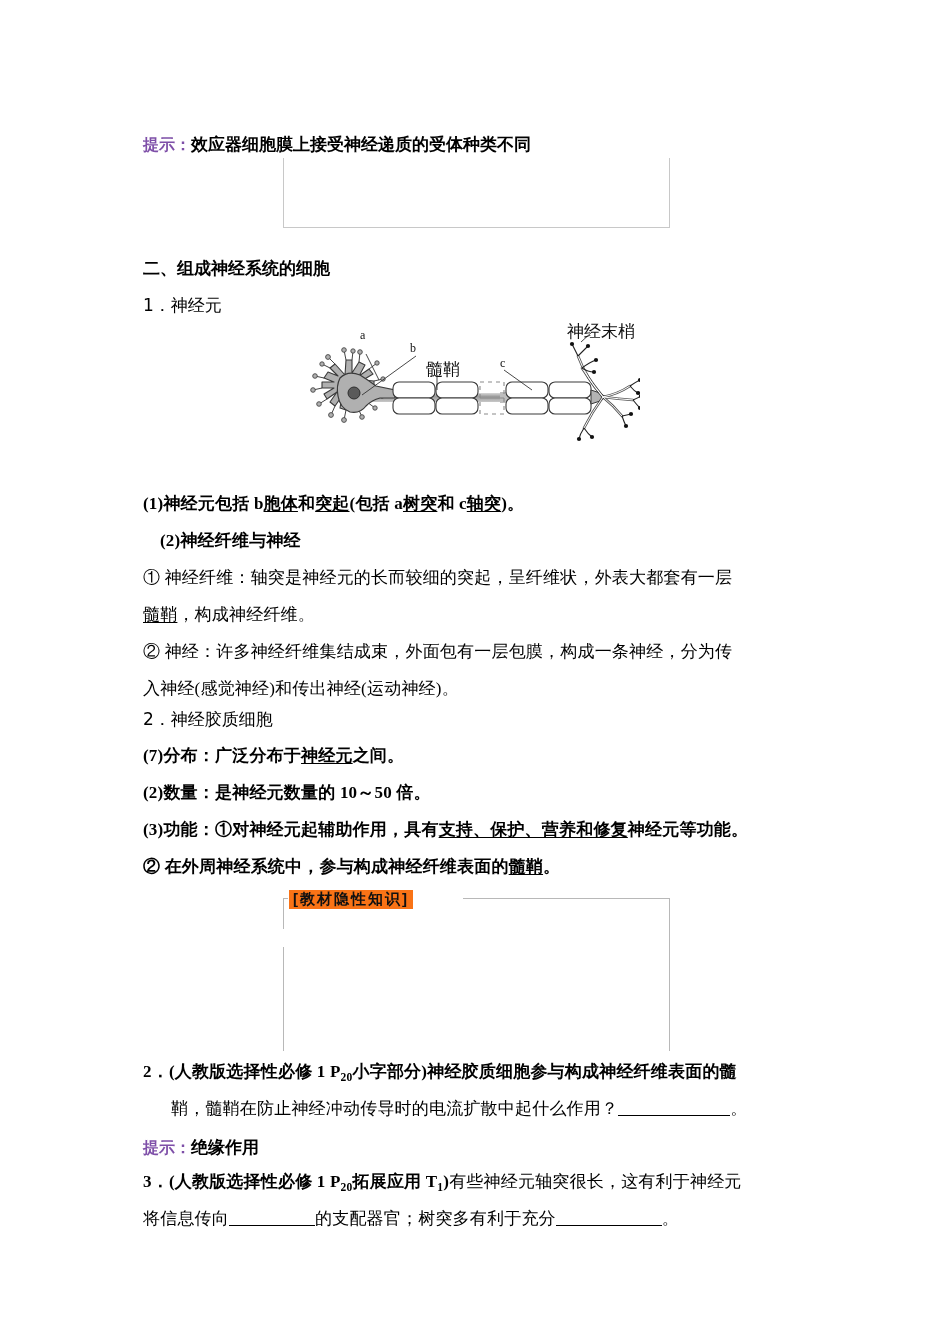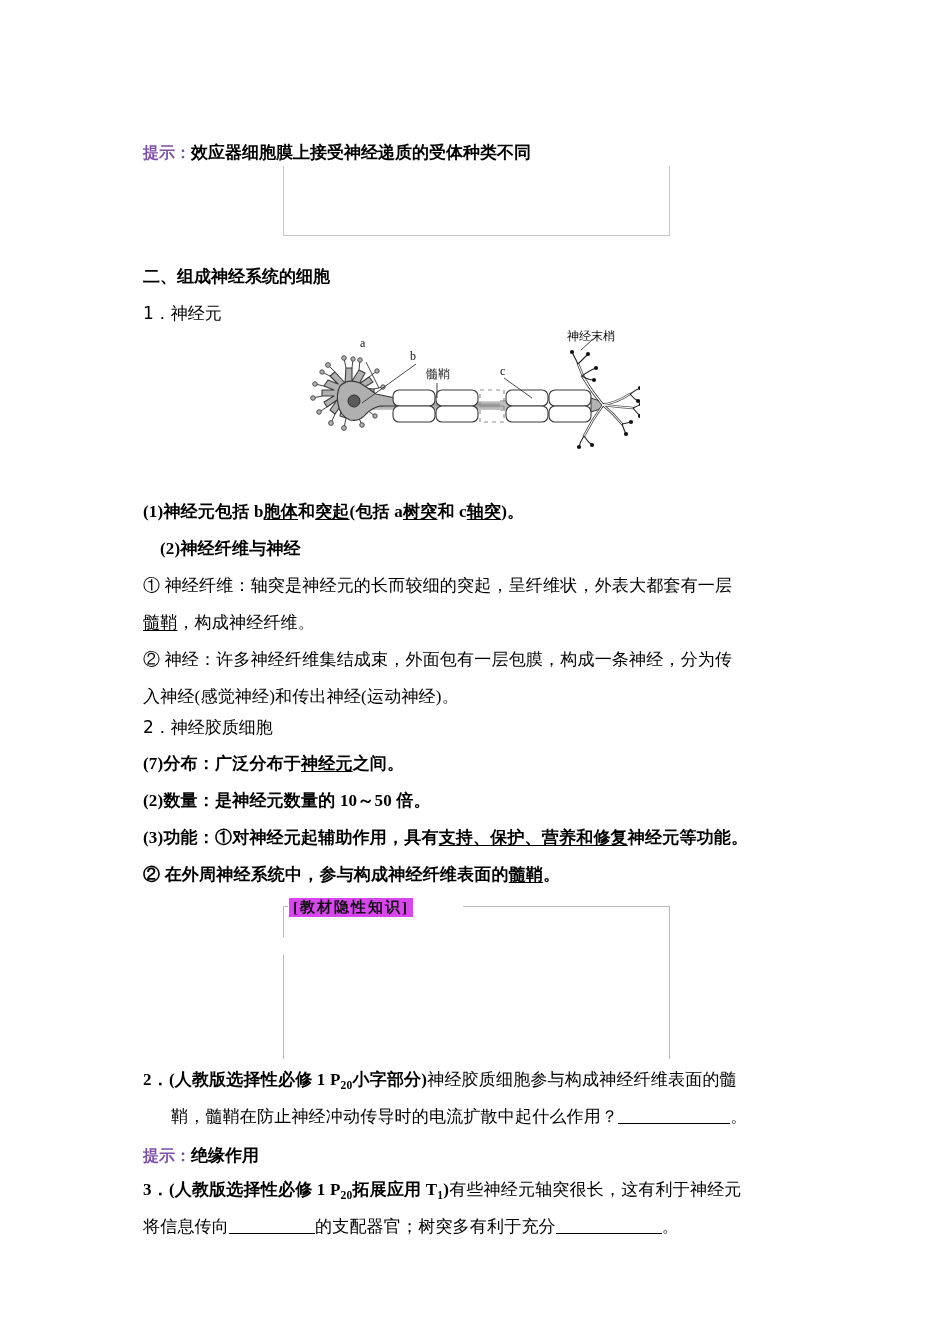--- a/index.html
+++ b/index.html
@@ -10,21 +10,21 @@
   body {
     width: 950px;
     height: 1344px;
     position: relative;
     font-family: "Liberation Serif", "DejaVu Serif", serif;
     color: #000000;
     overflow: hidden;
   }
   .page {
     position: absolute;
-    left: 0; top: 16px;
+    left: 0; top: 8px;
     width: 950px;
     height: 1008px;
   }
 
   
   .line {
     font-size: 17px;
     line-height: 1.0;
     white-space: nowrap;
     letter-spacing: 0.2px;
@@ -74,23 +74,23 @@
     background: #fff;
   }
   .fieldset-box {
     position: absolute;
     border: 1.5px solid #b8b8b8;
     border-bottom: none;
     background: #fff;
   }
   .fieldset-legend {
     position: absolute;
-    background: #d946ef;
+    background: #f97316;
     padding: 0 4px;
-    font-family: Liberation Serif, serif;
+    font-family: Liberation Sans, sans-serif;
     font-weight: bold;
     font-size: 15px;
     letter-spacing: 2px;
     white-space: nowrap;
     color: #111;
   }
   .legend-gap {
     position: absolute;
     background: #ffffff;
   }
@@ -102,21 +102,21 @@
   .dlabel {
     position: absolute;
     font-family: "Liberation Serif", serif;
     font-size: 12px;
     white-space: nowrap;
     color: #111;
   }
   .dlabel-cn {
     position: absolute;
     font-family: "DejaVu Sans", "Liberation Sans", sans-serif;
-    font-size: 12px;
+    font-size: 17px;
     white-space: nowrap;
     color: #111;
     text-align: right;
   }
 </style>
 </head>
 <body>
 
 <div class="page">
 
@@ -309,21 +309,21 @@
   </div>
 
   <div class="fieldset-box" style="left:283px; top:890px; width:385px; height:152px;"></div>
 
   <div class="legend-gap" style="left:288px; top:883px; width:175px; height:16px;"></div>
   <div class="fieldset-legend" style="left:289px; top:882px;">[教材隐性知识]</div>
 
   <div class="legend-gap" style="left:280px; top:921px; width:6px; height:18px;"></div>
 
   <div class="line b" style="position:absolute; left:143px; top:1055px;">
-    <span>2．</span><span>(人教版选择性必修 1 P</span><span class="sub">20</span><span>小字部分)</span><span style="font-weight:normal">神经胶质细胞参与构成神经纤维表面的髓</span>
+    <span>2．</span><span>(人教版选择性必修 1 P</span><span class="sub">20</span><span>小字部分)</span><span style="font-weight:bold">神经胶质细胞参与构成神经纤维表面的髓</span>
   </div>
   <div class="line" style="position:absolute; left:171px; top:1092px;">
     <span>鞘，髓鞘在防止神经冲动传导时的电流扩散中起什么作用？</span><span class="blank-l"></span><span>。</span>
   </div>
 
   <div class="hint-row" style="left:143px; top:1128px;">
     <span class="hint-label">提示：</span><span class="hint-body">绝缘作用</span>
   </div>
 
   <div class="line b" style="position:absolute; left:143px; top:1165px;">

